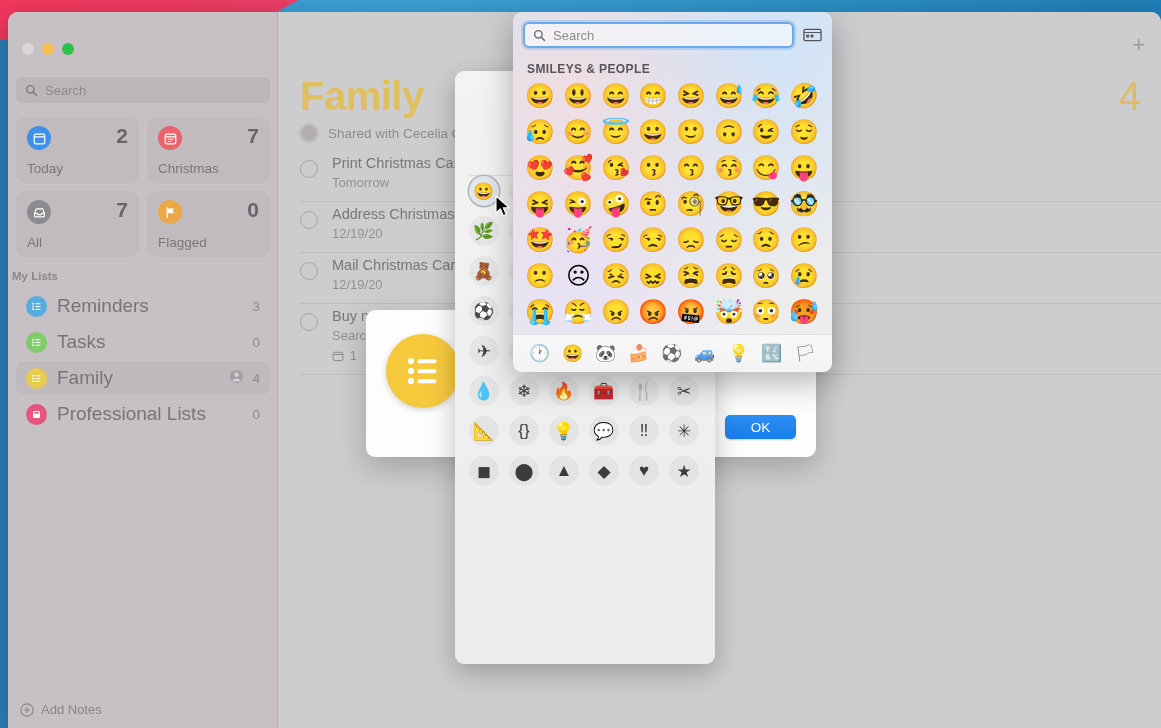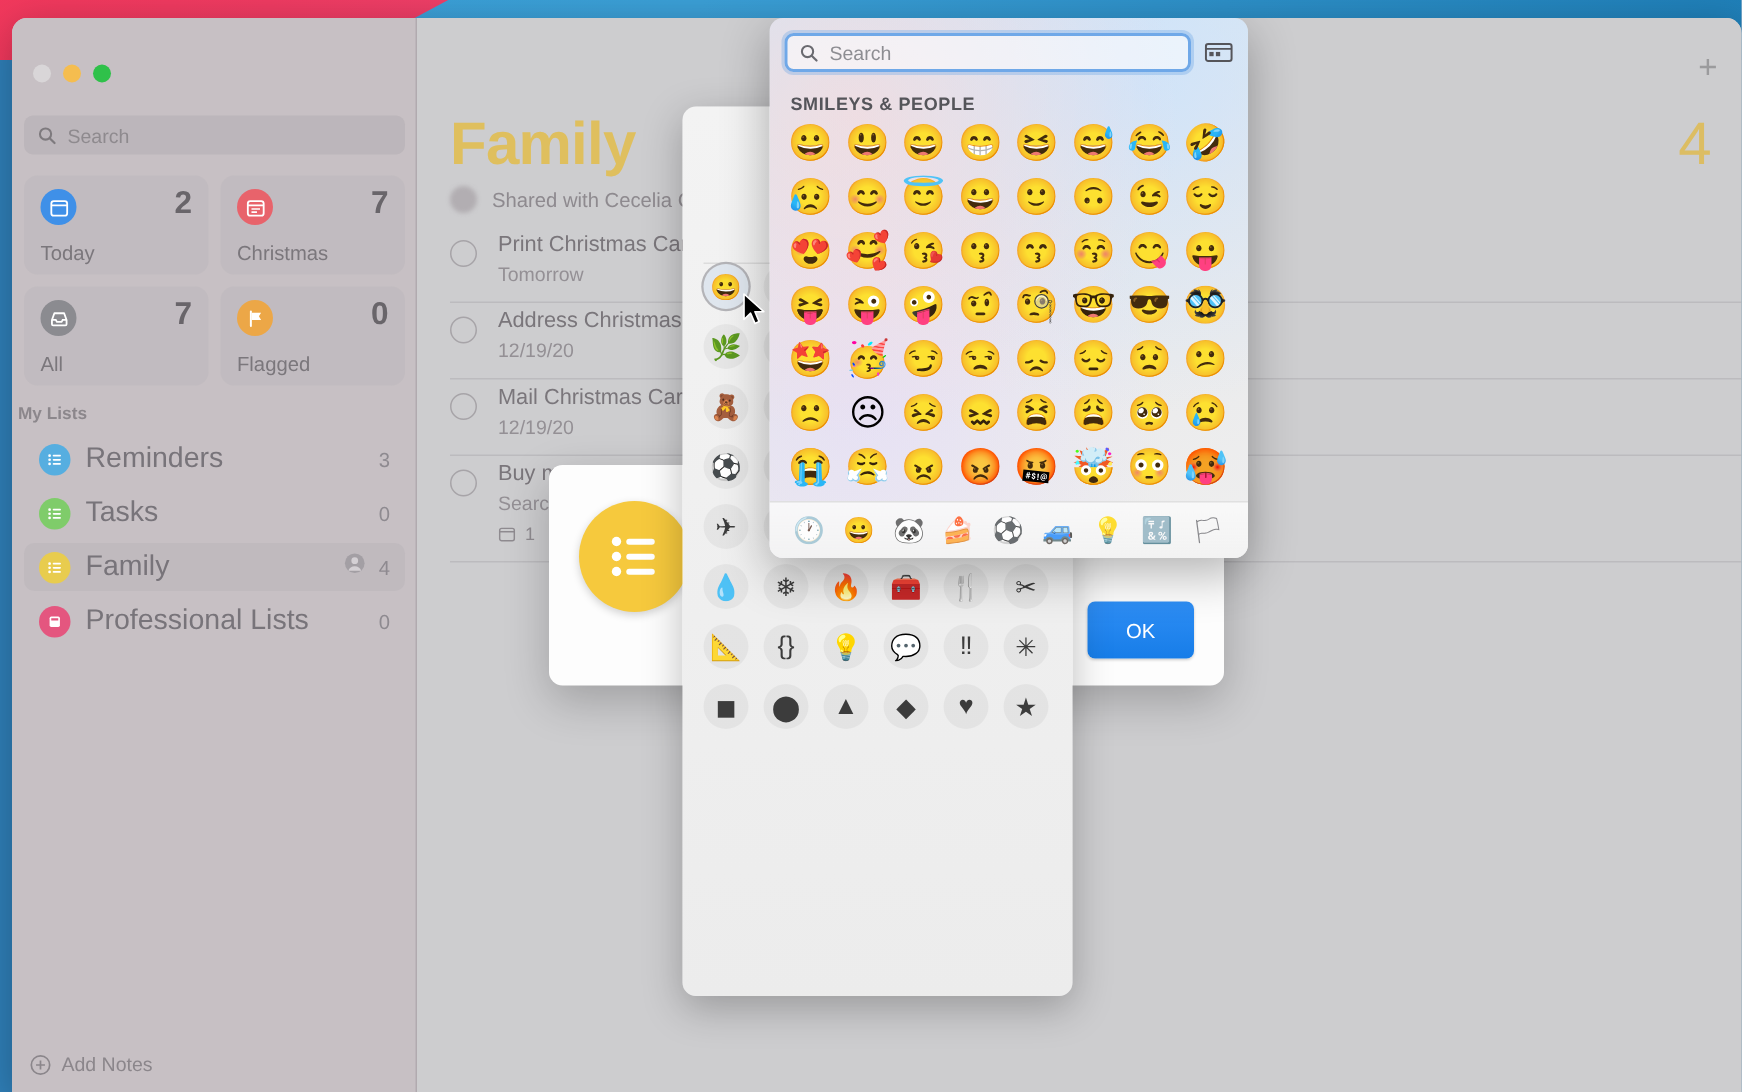--- a/index.html
+++ b/index.html
@@ -151,21 +151,21 @@
     width: 0; height: 0;
     border-top: 10px solid transparent; border-bottom: 10px solid transparent;
     border-left: 11px solid #f6c93d;
   }
   #dlg-name {
     position: absolute; left: 112px; top: 34px; width: 300px; height: 24px;
     background: #f3f3f3; border: 1px solid #e2e2e2; border-radius: 5px;
   }
   #ok-btn {
     position: absolute; right: 20px; bottom: 18px;
-    width: 71px; height: 38px; border-radius: 5px;
+    width: 71px; height: 24px; border-radius: 5px;
     background: linear-gradient(#2e8ef5,#177de8);
     color: #fff; font-size: 13.5px; font-weight: 500;
     display: flex; align-items: center; justify-content: center;
     box-shadow: 0 1px 2px rgba(0,0,0,.2);
   }
 
   
   #sympal {
     position: absolute; left: 447px; top: 59px; width: 260px; height: 593px;
     background: linear-gradient(180deg,#f3f3f3 0%,#ececec 100%);

